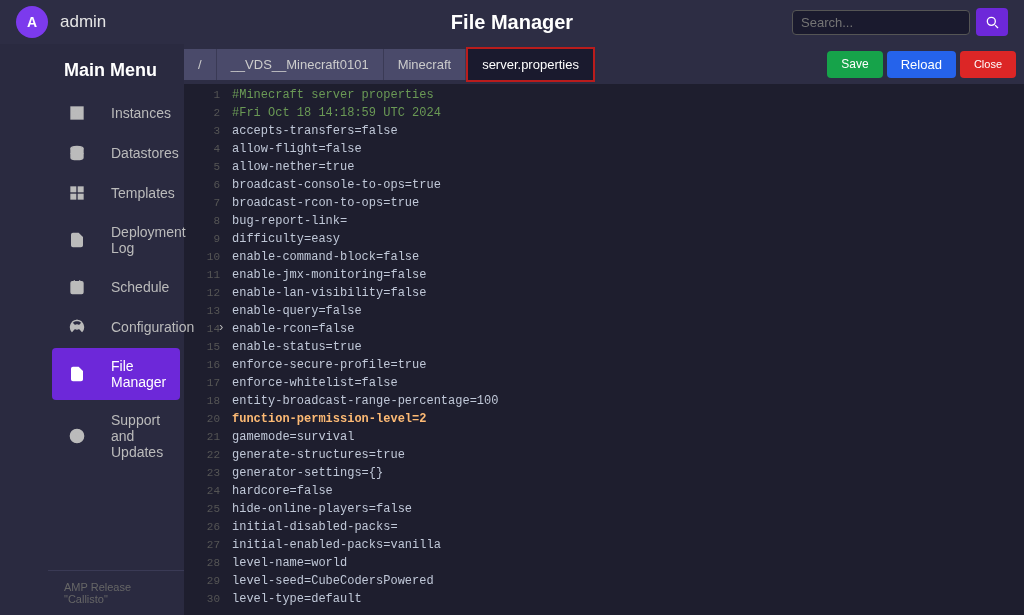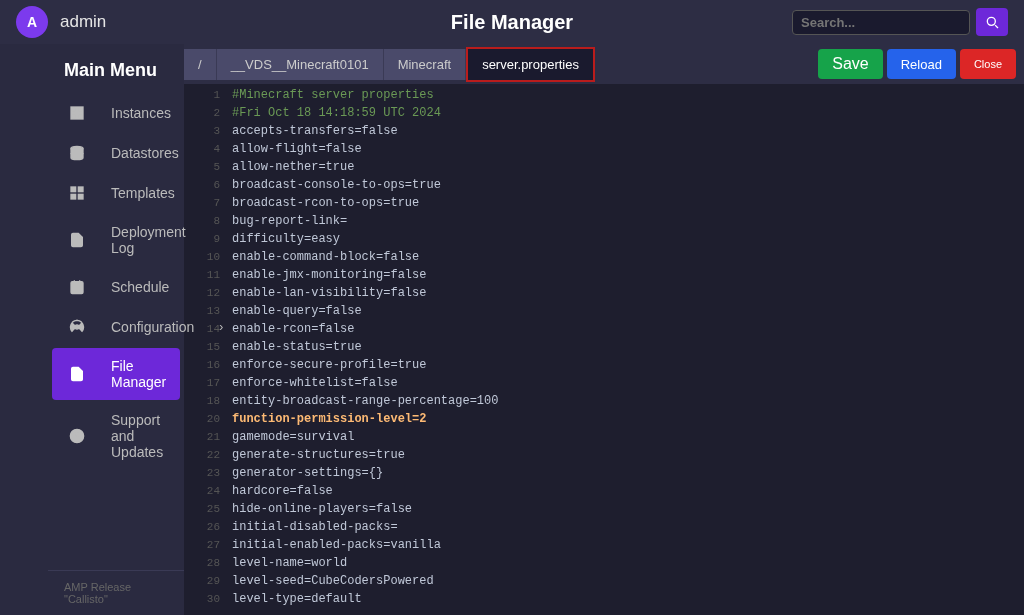--- a/index.html
+++ b/index.html
@@ -59,21 +59,20 @@
       gap: 6px;
       margin-left: auto;
     }
     .header-search input {
       background: transparent;
       border: none;
       outline: none;
       color: #aaa;
       font-size: 13px;
       width: 160px;
-      font-weight: bold;
     }
     .search-btn {
       background: #6d28d9;
       border: none;
       border-radius: 4px;
       color: white;
       width: 32px;
       height: 28px;
       display: flex;
       align-items: center;
@@ -181,21 +180,21 @@
     .action-buttons {
       display: flex;
       gap: 4px;
       padding: 0 8px;
     }
     .btn-save {
       background: #16a34a;
       color: white;
       border: none;
       padding: 6px 14px;
-      font-size: 16px;
+      font-size: 12px;
       border-radius: 4px;
       cursor: pointer;
     }
     .btn-reload {
       background: #2563eb;
       color: white;
       border: none;
       padding: 6px 14px;
       font-size: 13px;
       border-radius: 4px;

